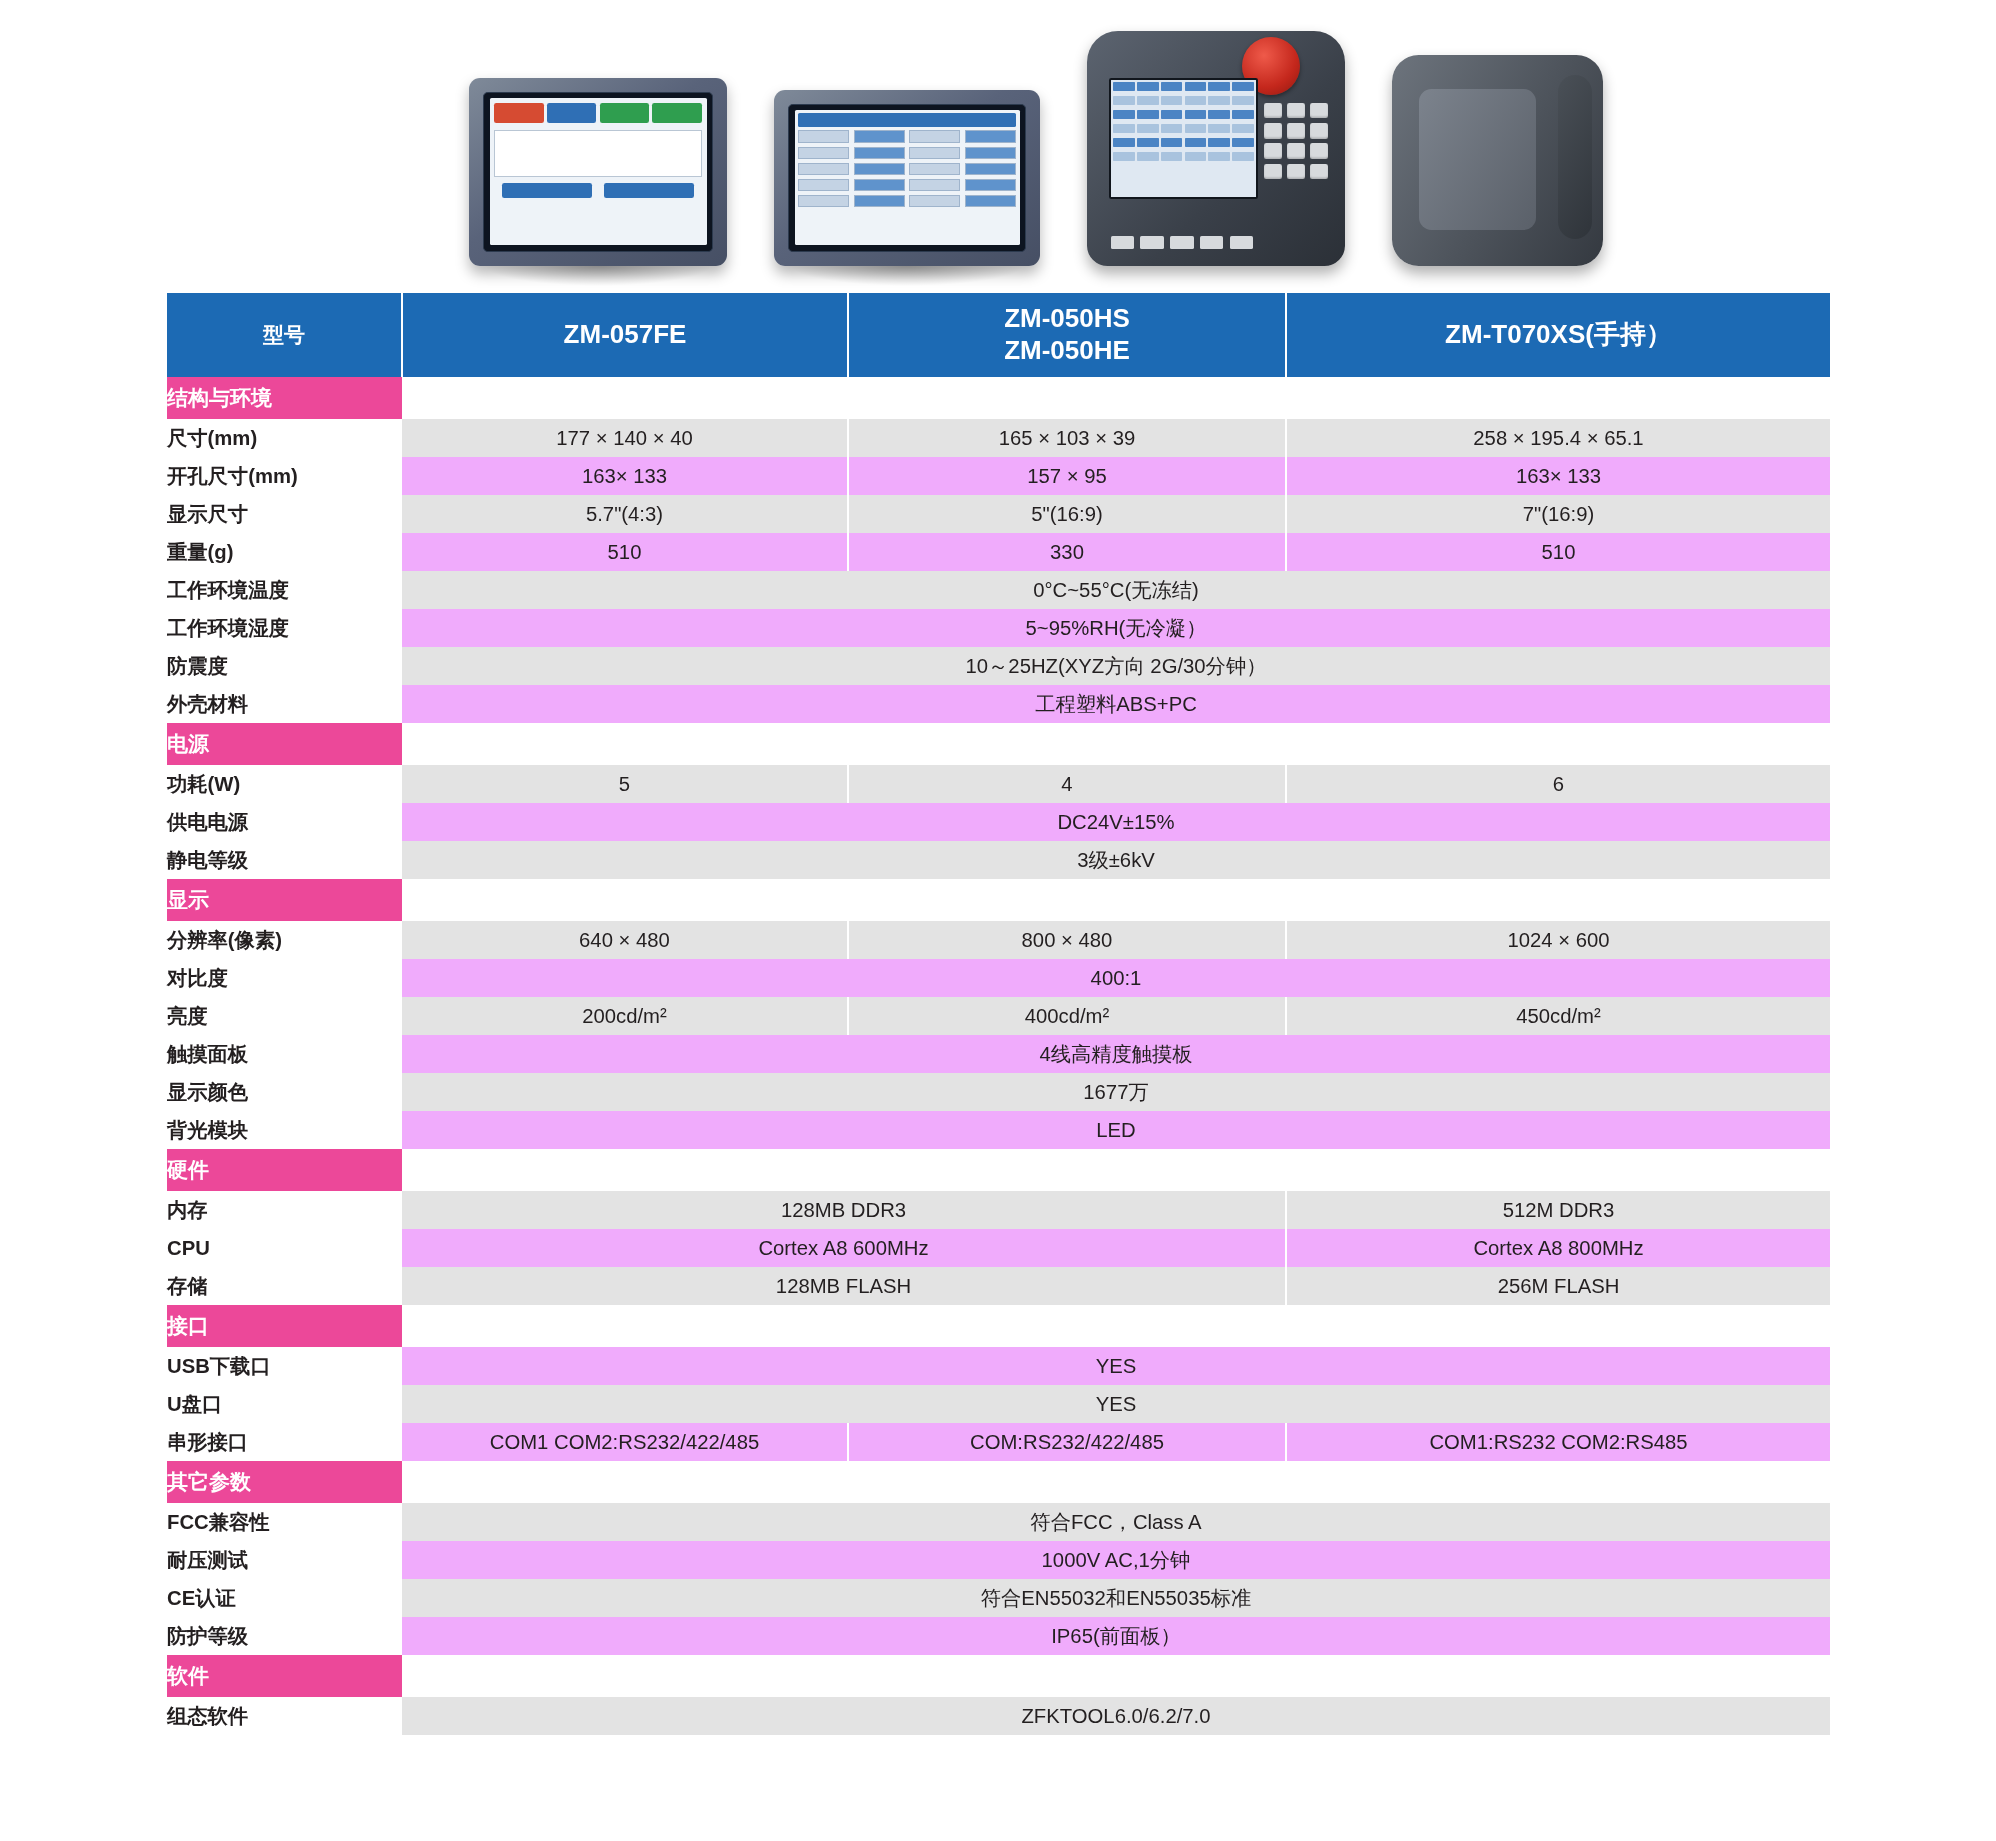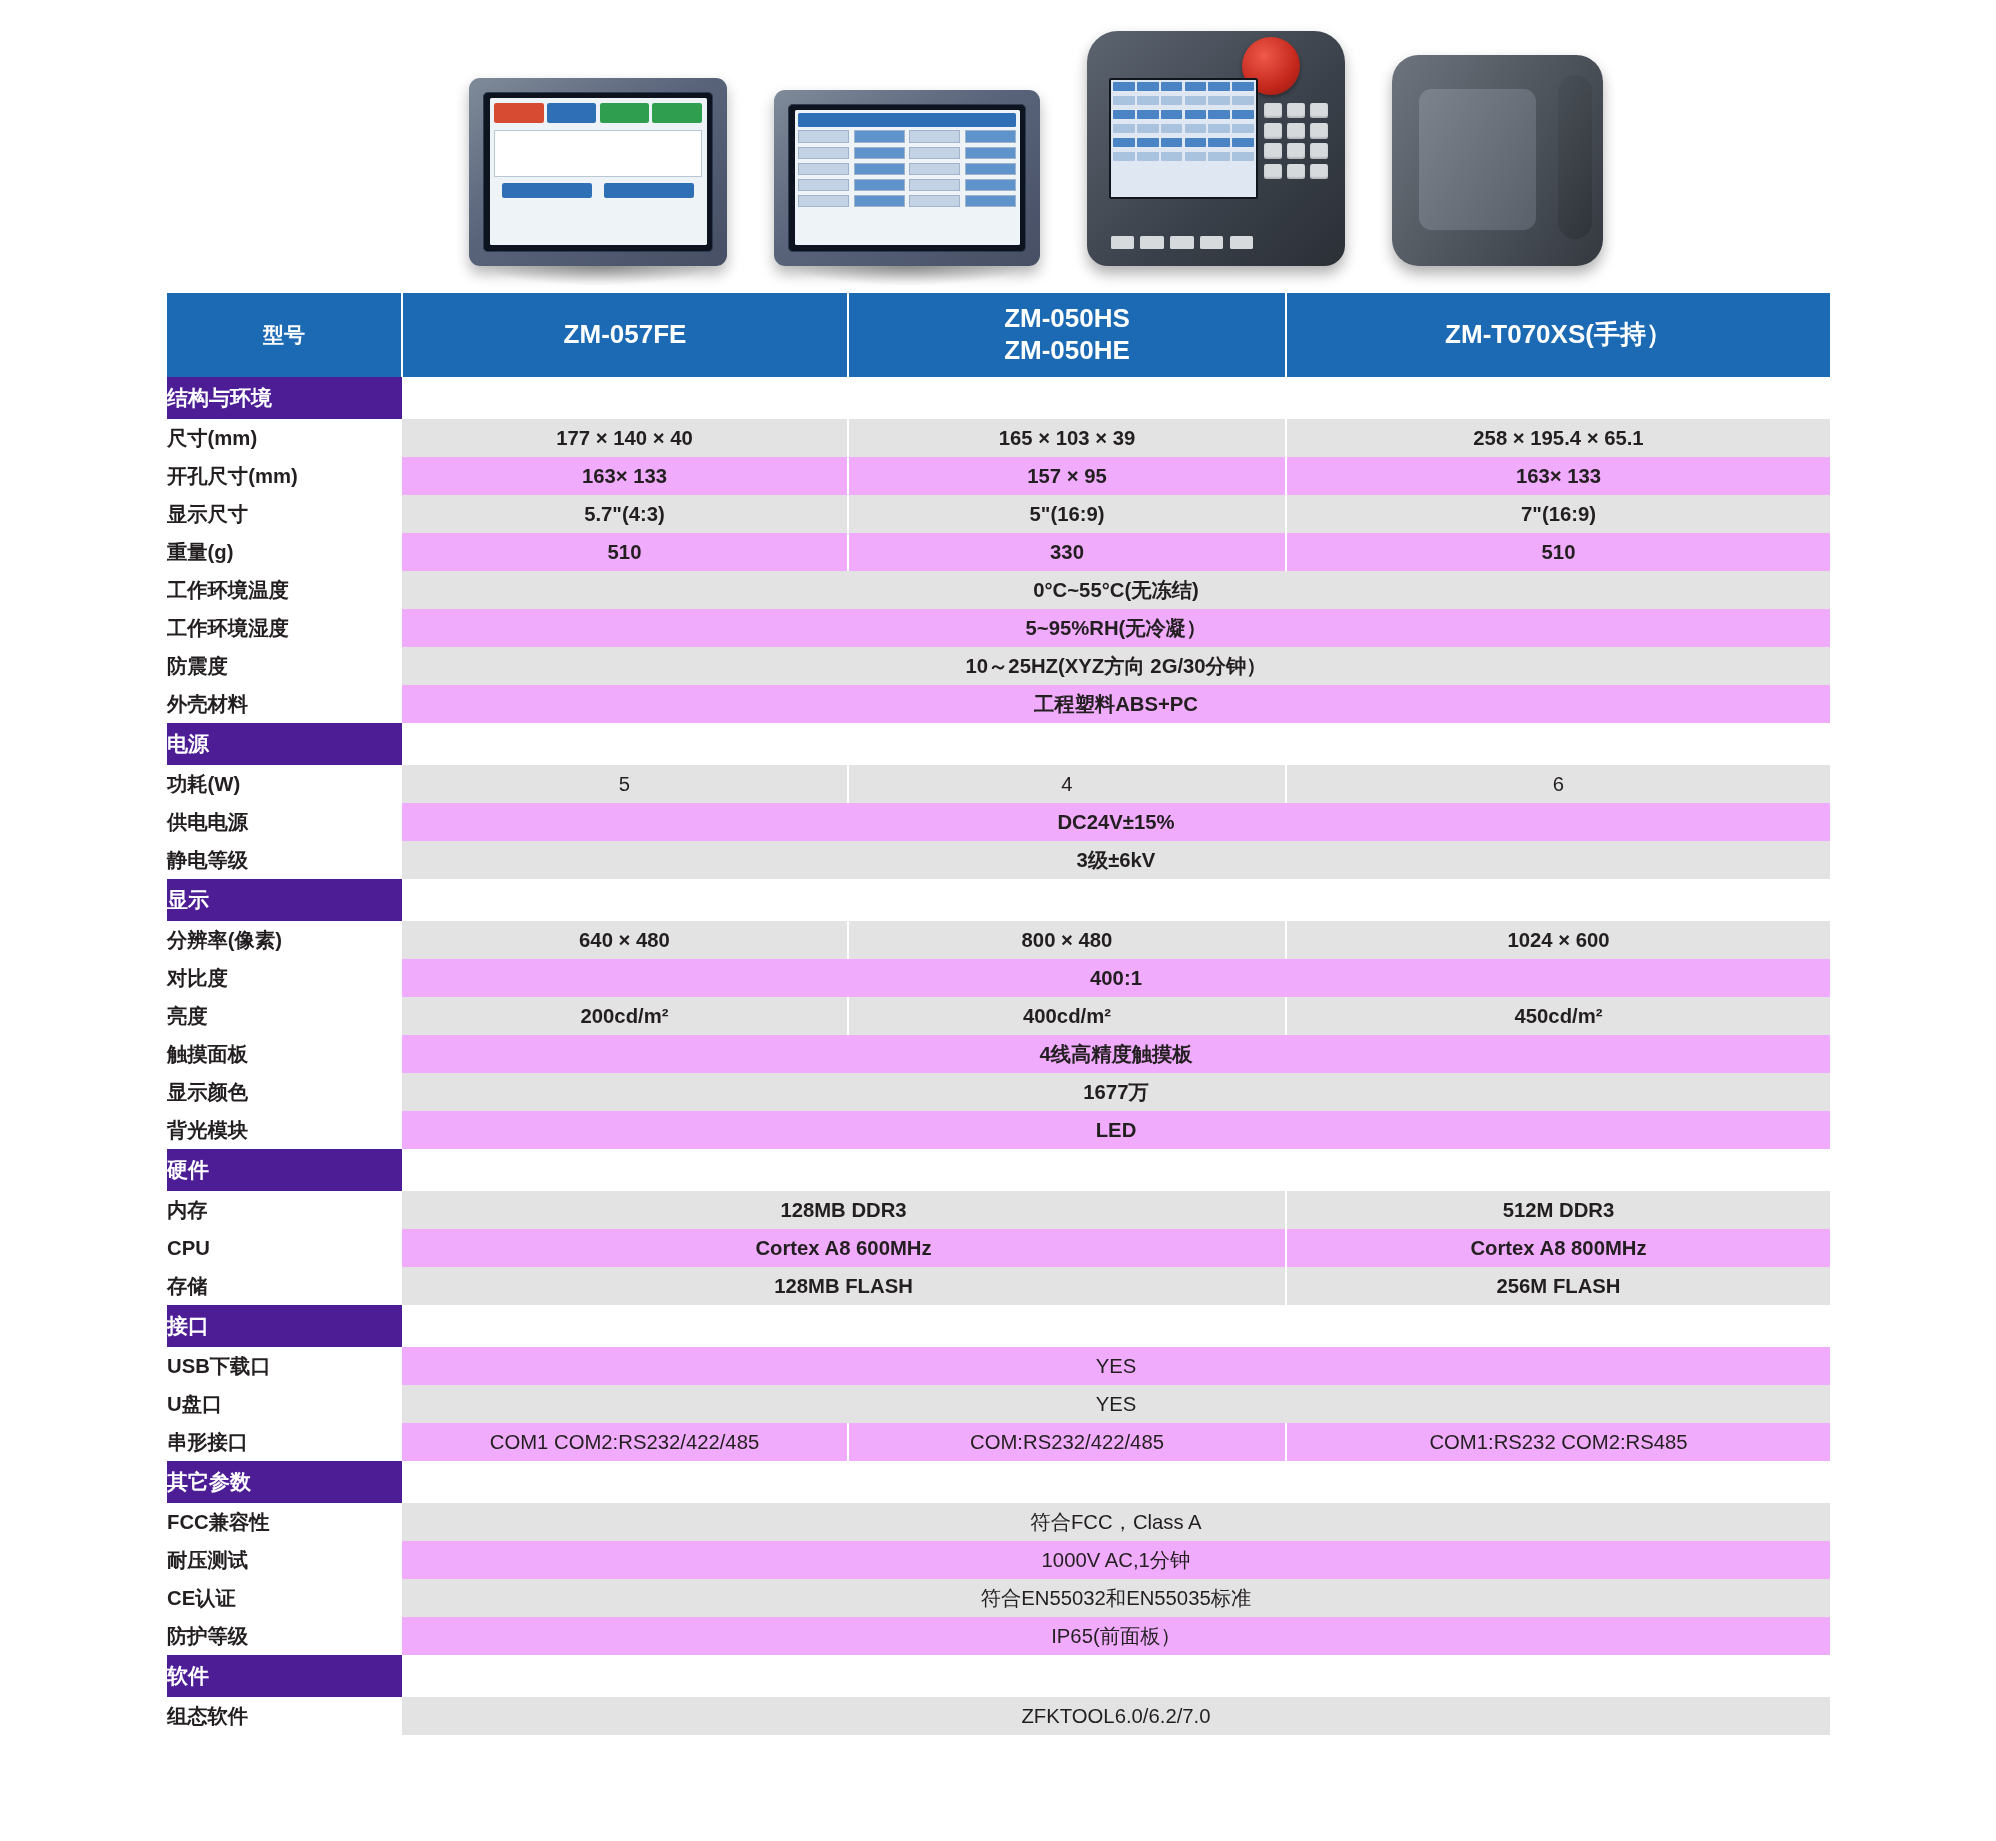--- a/index.html
+++ b/index.html
@@ -275,21 +275,21 @@
     height: 84px;
     border-right: 2.3px solid #ffffff;
     line-height: 1.22;
   }
   .hdr-model.last { border-right: none; }
 
   tr.section td {
     height: 42px;
   }
   .sec-label {
-    background: #4c1d95;
+    background: #ec4899;
     color: #ffffff;
     font-weight: bold;
     font-size: 21px;
     padding-left: 26.6px;
     height: 42px;
   }
   .sec-blank {
     background: #ffffff;
   }
 
@@ -300,21 +300,21 @@
     color: #231f20;
     background: #ffffff;
     white-space: nowrap;
     font-weight: bold;
   }
   .val {
     text-align: center;
     font-size: 20.3px;
     color: #231f20;
   }
-  .val.bold { font-weight: bold; }
+  .val.bold { font-weight: normal; }
   .shade-a { background: #e3e3e3; }
   .shade-b { background: #f0abfc; }
   .sep { border-right: 2.3px solid #ffffff; }
 </style>
 </head>
 <body>
 
 <div class="page">
 
   <div class="products">

